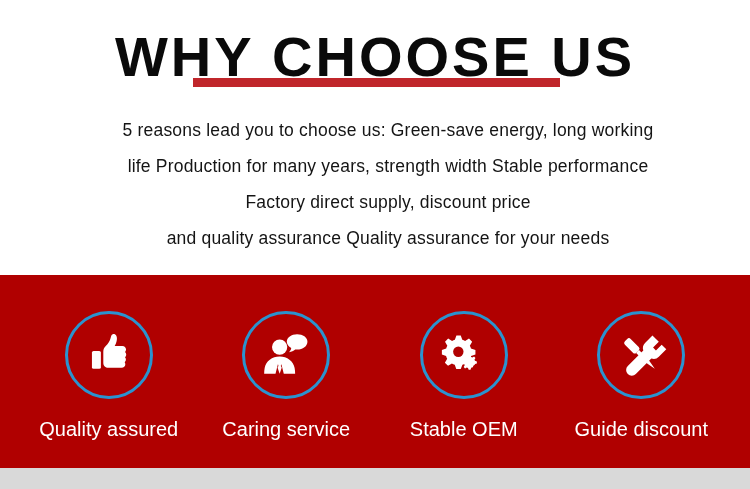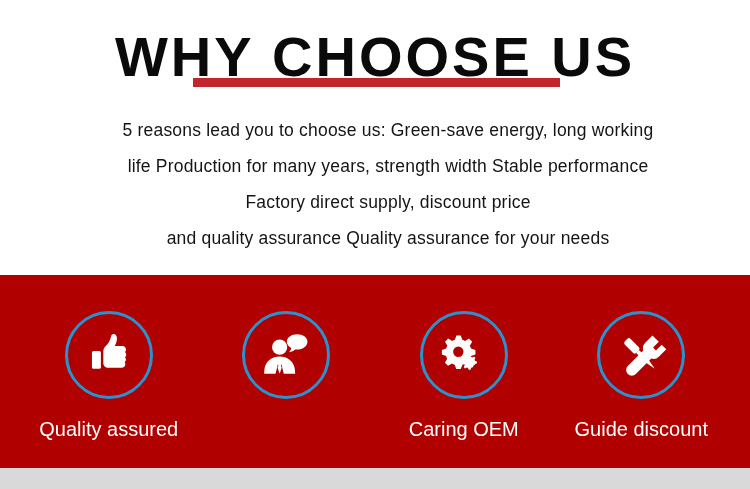--- a/index.html
+++ b/index.html
@@ -157,38 +157,39 @@
 
                 <circle cx="26" cy="20" r="9.6"></circle>
 
                 <path d="M26 32c-9.5 0-17.2 6-18.8 14.2-.5 2.4-.7 4.8-.7 7.4h14.3l3-12 2.2 4.2 2.2-4.2 3 12h14.3c0-2.6-.2-5-.7-7.4C43.2 38 35.5 32 26 32z"></path>
 
                 <path d="M26 40.5l2.6 5.4-2.6 7.6-2.6-7.6z"></path>
               </g>
             </svg>
           </span>
         </div>
+        <div class="feature-label">Caring service</div>
       </div>
 
       <div class="feature">
         <div class="circle">
           <span>
             <svg width="52" height="52" viewBox="0 0 64 64" aria-hidden="true">
               <g fill="#ffffff">
 
                 <path d="M25 4l2.2 6.2c1.4.3 2.8.9 4 1.6l5.6-3.3 4.5 4.5-3.3 5.6c.7 1.2 1.3 2.6 1.6 4L46 24.8v6.4l-6.2 2.2c-.3 1.4-.9 2.8-1.6 4l3.3 5.6-4.5 4.5-5.6-3.3c-1.2.7-2.6 1.3-4 1.6L25 52h-6.4l-2.2-6.2c-1.4-.3-2.8-.9-4-1.6l-5.6 3.3-4.5-4.5 3.3-5.6c-.7-1.2-1.3-2.6-1.6-4L-2 31.2v-6.4l6.2-2.2c.3-1.4.9-2.8 1.6-4L2.5 13l4.5-4.5 5.6 3.3c1.2-.7 2.6-1.3 4-1.6L18.8 4H25z" transform="translate(6.5,4.5) scale(0.86)"></path>
                 <circle cx="25" cy="28" r="6.4" fill="#b00000"></circle>
 
                 <path d="M25 4l1.5 4.1c.9.2 1.8.6 2.6 1.1l3.8-2.2 3 3-2.2 3.8c.5.8.9 1.7 1.1 2.6L39 18v4l-4.1 1.5c-.2.9-.6 1.8-1.1 2.6l2.2 3.8-3 3-3.8-2.2c-.8.5-1.7.9-2.6 1.1L25 36h-4l-1.5-4.1c-.9-.2-1.8-.6-2.6-1.1L13 33l-3-3 2.2-3.8c-.5-.8-.9-1.7-1.1-2.6L7 22v-4l4.1-1.5c.2-.9.6-1.8 1.1-2.6L10 10.1l3-3 3.8 2.2c.8-.5 1.7-.9 2.6-1.1L21 4h4z" transform="translate(26,30) scale(0.56)"></path>
                 <circle cx="46.5" cy="47.5" r="3.6" fill="#b00000"></circle>
               </g>
             </svg>
           </span>
         </div>
-        <div class="feature-label">Caring OEM</div>
+        <div class="feature-label">Stable OEM</div>
       </div>
 
       <div class="feature">
         <div class="circle">
           <span>
             <svg width="52" height="52" viewBox="0 0 64 64" aria-hidden="true">
               <g fill="#ffffff">
 
                 <g transform="rotate(45 32 32)">
                   <path d="M28 6h8v10h5V6h8v13a9 9 0 0 1-5 8v27a7 7 0 0 1-14 0V27a9 9 0 0 1-5-8V6h3z" transform="translate(0,-1) scale(1)"></path>

